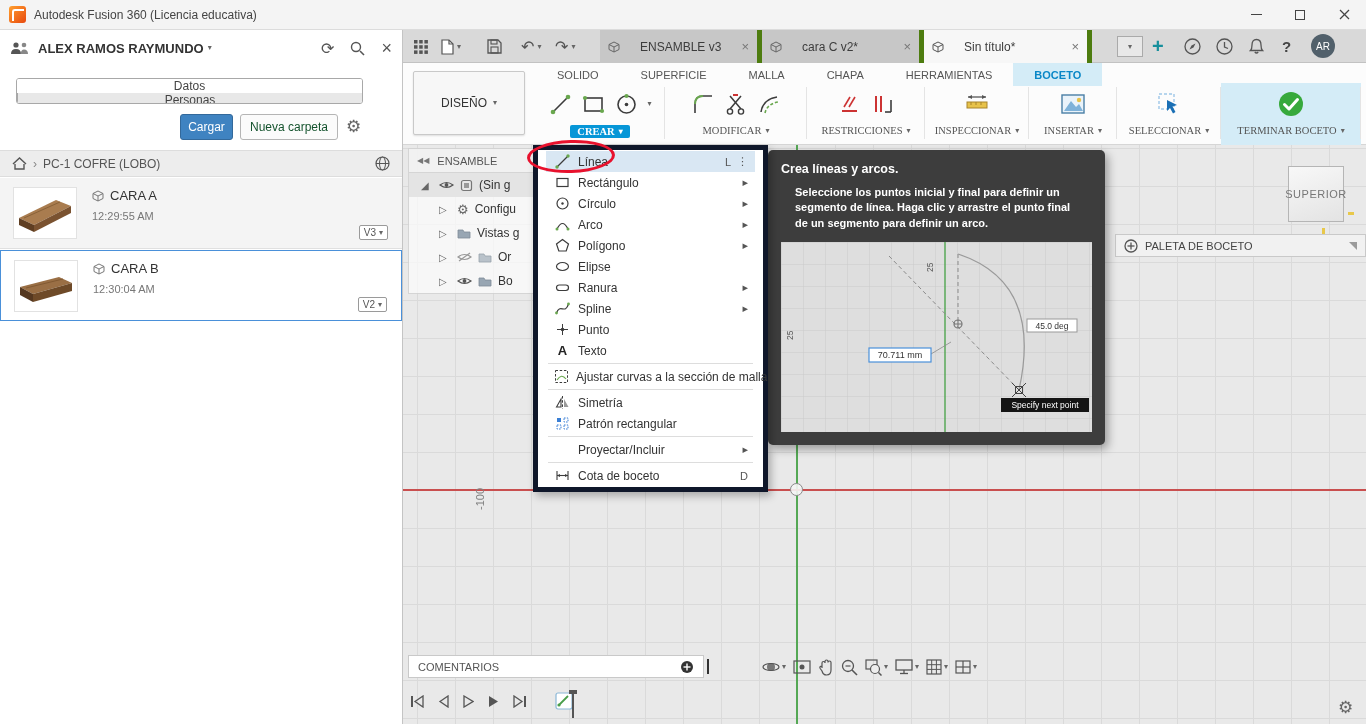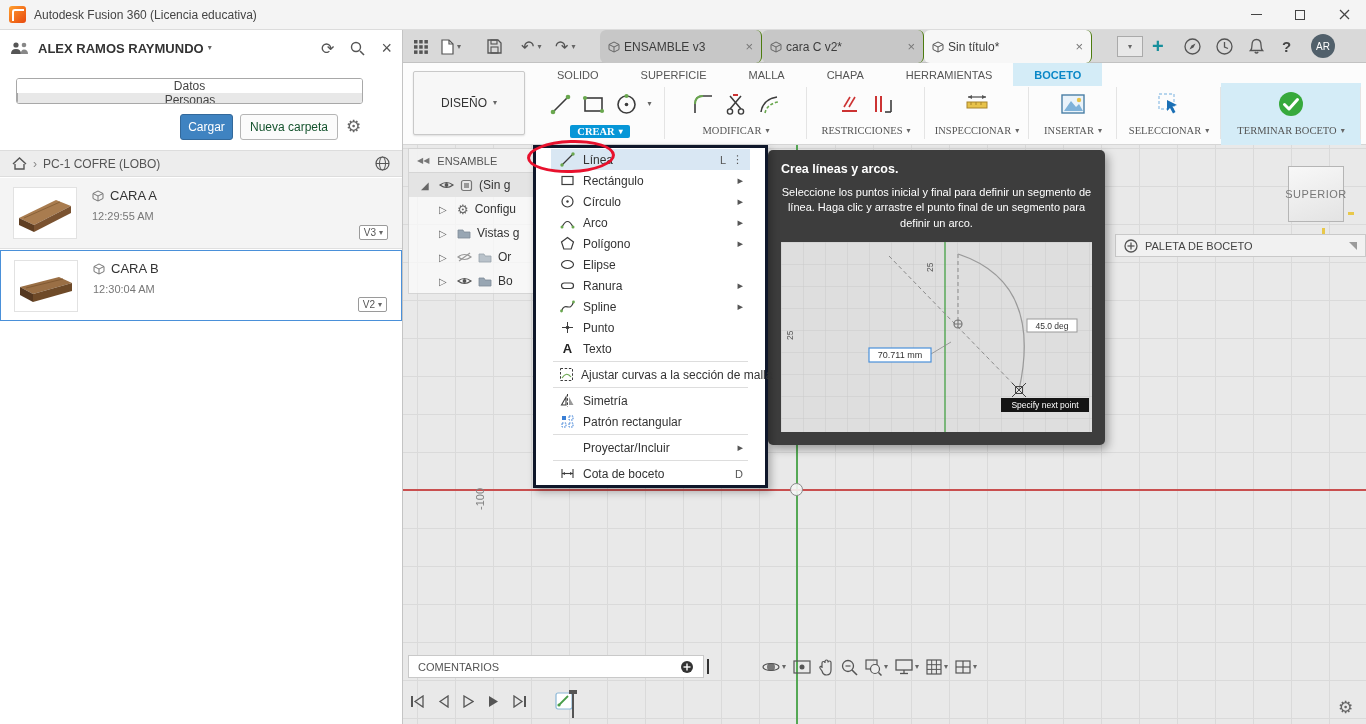--- a/index.html
+++ b/index.html
@@ -30,21 +30,21 @@
   .file-item{position:absolute;left:0;width:100%;height:71px;background:#f4f4f4;border-bottom:1px solid #e0e0e0;}
   .file-item.sel{background:#fff;border:1px solid #4a90d9;}
   .thumb{position:absolute;left:13px;top:9px;width:64px;height:52px;background:#fff;border:1px solid #e2e2e2;}
   .fi-name{position:absolute;left:92px;top:10px;font-size:13px;color:#333;display:flex;align-items:center;gap:6px;}
   .fi-time{position:absolute;left:92px;top:32px;font-size:11px;color:#777;}
   .ver-badge{position:absolute;right:14px;bottom:8px;border:1px solid #9a9a9a;border-radius:2px;background:#fff;font-size:10px;color:#555;padding:1px 4px;display:flex;gap:3px;align-items:center;}
   
   .tabbar{position:absolute;left:403px;top:30px;width:963px;height:33px;background:#d9d9d9;border-bottom:1px solid #c2c2c2;z-index:10;}
   .tb-ic{position:absolute;top:0;height:33px;display:flex;align-items:center;color:#555;}
   .doctabs{position:absolute;left:197px;top:0;height:33px;display:flex;}
-  .dtab{width:162px;height:33px;display:flex;align-items:center;gap:4px;padding:0 8px;background:#c7c7c7;border-right:1px solid #4d7c0f;font-size:12px;color:#3c3c3c;border-radius:6px;}
+  .dtab{width:162px;height:33px;display:flex;align-items:center;gap:20px;padding:0 8px;background:#c7c7c7;border-right:5px solid #4d7c0f;font-size:12px;color:#3c3c3c;}
   .dtab.active{background:#f7f7f7;width:168px;}
   .dtab .lbl{flex:1;white-space:nowrap;overflow:hidden;text-overflow:ellipsis;}
   .dtab .x{color:#777;font-size:13px;}
   .avatar{position:absolute;left:908px;top:4px;width:24px;height:24px;border-radius:50%;background:#51606b;color:#fff;font-size:10px;display:flex;align-items:center;justify-content:center;}
   
   .ribbon{position:absolute;left:403px;top:63px;width:963px;height:82px;background:#fcfcfc;border-bottom:1px solid #d6d6d6;z-index:10;}
   .envtabs{position:absolute;left:133px;top:0;height:23px;display:flex;font-size:11px;color:#555;}
   .envtab{padding:0 21px;display:flex;align-items:center;}
   .envtab.active{background:#d4ecf7;color:#0a87c7;font-weight:bold;}
   .design-btn{position:absolute;left:10px;top:8px;width:112px;height:64px;background:#f7f7f7;border:1px solid #c9c9c9;border-radius:2px;box-shadow:0 1px 2px rgba(0,0,0,.12);display:flex;align-items:center;justify-content:center;gap:6px;font-size:12px;color:#333;}
@@ -61,31 +61,31 @@
   .hline{position:absolute;left:0;top:344px;width:963px;height:1.5px;background:#c94f4f;}
   .origin{position:absolute;left:387px;top:338px;width:13px;height:13px;border:1.5px solid #8a8a8a;border-radius:50%;background:rgba(245,245,245,.9);}
   .axis-label{position:absolute;left:66px;top:348px;font-size:11px;color:#808080;transform:rotate(-90deg);}
   
   .navigator{position:absolute;left:408px;top:148px;width:360px;z-index:6;background:rgba(252,252,252,.72);border:1px solid rgba(190,190,190,.6);}
   .nav-head{height:24px;display:flex;align-items:center;gap:8px;padding:0 8px;background:rgba(240,240,240,.9);border-bottom:1px solid #d5d5d5;font-size:11px;color:#555;}
   .nav-row{height:24px;display:flex;align-items:center;gap:6px;font-size:12px;color:#333;padding-left:30px;}
   .nav-row.root{padding-left:12px;background:rgba(225,225,225,.85);}
   .tri{color:#666;font-size:10px;width:12px;}
   
-  .cmenu{position:absolute;left:533px;top:145px;width:235px;background:#fff;border:3px solid #0f172a;box-shadow:3px 4px 8px rgba(0,0,0,.28);z-index:20;padding:1px 15px;}
+  .cmenu{position:absolute;left:533px;top:145px;width:235px;background:#fff;border:5px solid #0f172a;box-shadow:3px 4px 8px rgba(0,0,0,.28);z-index:20;padding:1px 8px;}
   .mi{height:21px;display:flex;align-items:center;padding:0 7px 0 8px;font-size:12px;color:#333;}
   .mi.hl{background:#d9e7f3;}
   .mi-ic{width:17px;margin-right:7px;display:flex;justify-content:center;}
   .mi .lbl{flex:1;white-space:nowrap;}
   .mi .rt{color:#555;font-size:11px;margin-left:6px;}
   .msep{border-top:1px solid #ddd;margin:2px 2px;}
   
   .tip{position:absolute;left:768px;top:150px;width:337px;background:#3d3d3d;border-radius:5px;box-shadow:3px 4px 10px rgba(0,0,0,.35);z-index:19;padding:12px 13px 13px;color:#fff;}
   .tip h4{margin:0 0 9px;font-size:12.5px;}
-  .tip p{margin:0 0 11px;font-size:11px;font-weight:normal;line-height:1.4;text-align:center;}
+  .tip p{margin:0 14px 11px;font-size:11px;font-weight:bold;line-height:1.4;}
   
   .viewcube{position:absolute;left:1288px;top:166px;width:56px;height:56px;background:linear-gradient(160deg,#f8f8f8,#e3e3e3);border:1px solid #b5b5b5;display:flex;align-items:center;justify-content:center;font-size:11px;letter-spacing:.5px;color:#777;z-index:6;}
   .vc-tick{position:absolute;background:#e8c84a;z-index:6;}
   .palette{position:absolute;left:1115px;top:234px;width:251px;height:23px;background:#f1f1f1;border:1px solid #c9c9c9;display:flex;align-items:center;gap:7px;padding:0 8px;font-size:11px;color:#444;z-index:6;}
   .pal-corner{margin-left:auto;width:0;height:0;border-left:8px solid transparent;border-top:8px solid #9a9a9a;}
   .comments{position:absolute;left:408px;top:655px;width:296px;height:23px;background:#fff;border:1px solid #c9c9c9;display:flex;align-items:center;padding:0 9px;font-size:11px;color:#555;z-index:6;}
   .text-cursor{position:absolute;left:707px;top:659px;width:1.5px;height:15px;background:#333;z-index:6;}
   .viewbar{position:absolute;left:762px;top:655px;height:24px;display:flex;align-items:center;gap:7px;color:#555;z-index:6;}
   .vb-item{display:flex;align-items:center;gap:2px;}
   .playbar{position:absolute;left:410px;top:692px;display:flex;align-items:center;gap:14px;z-index:6;}

